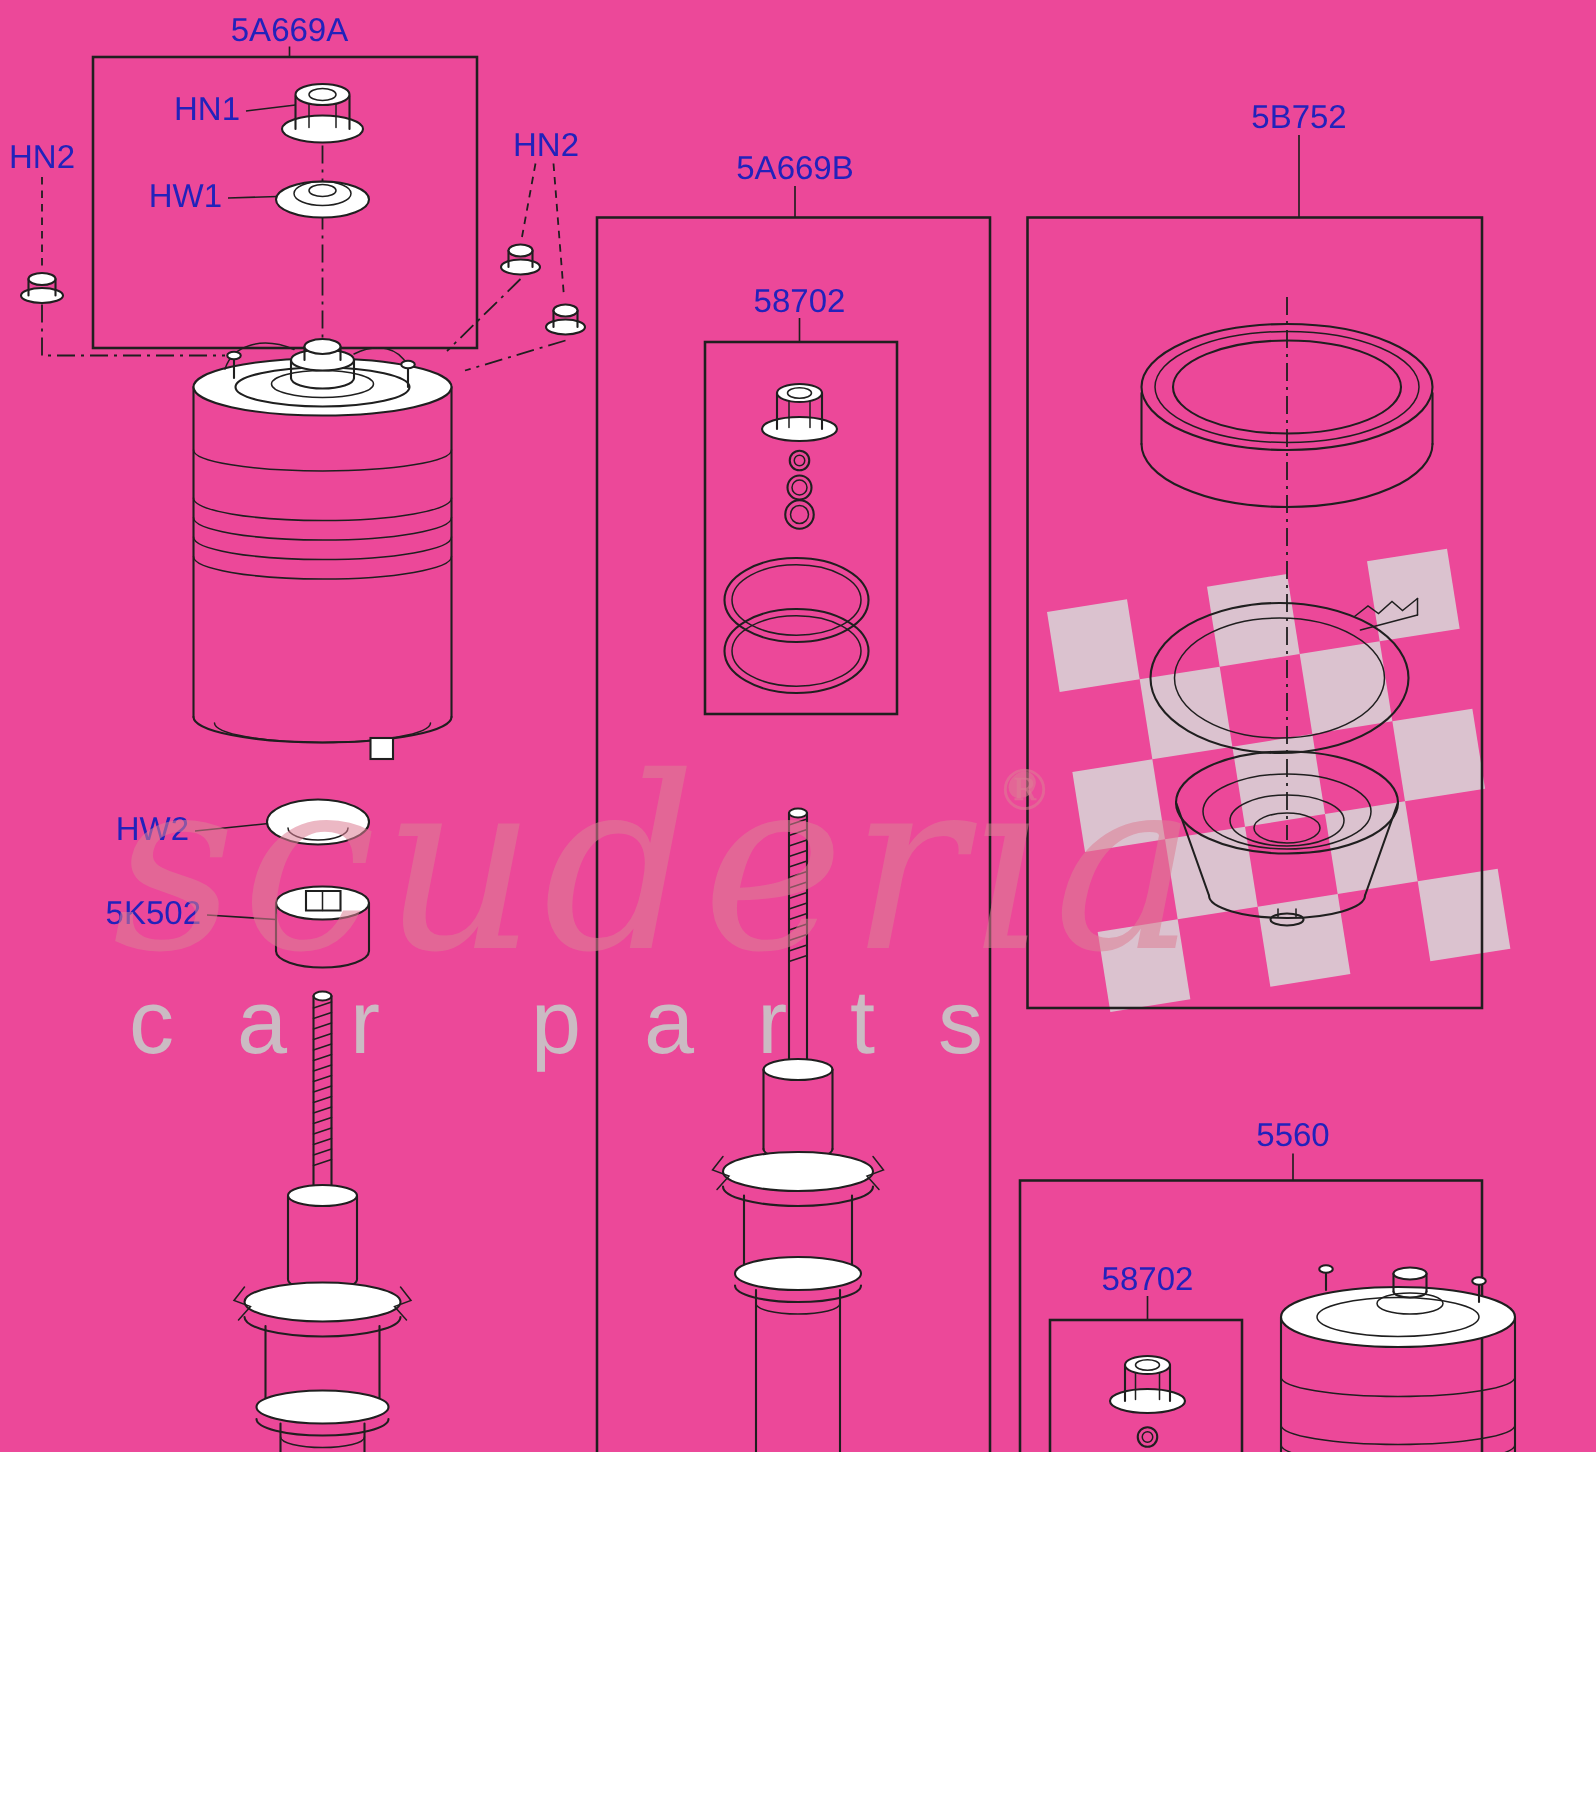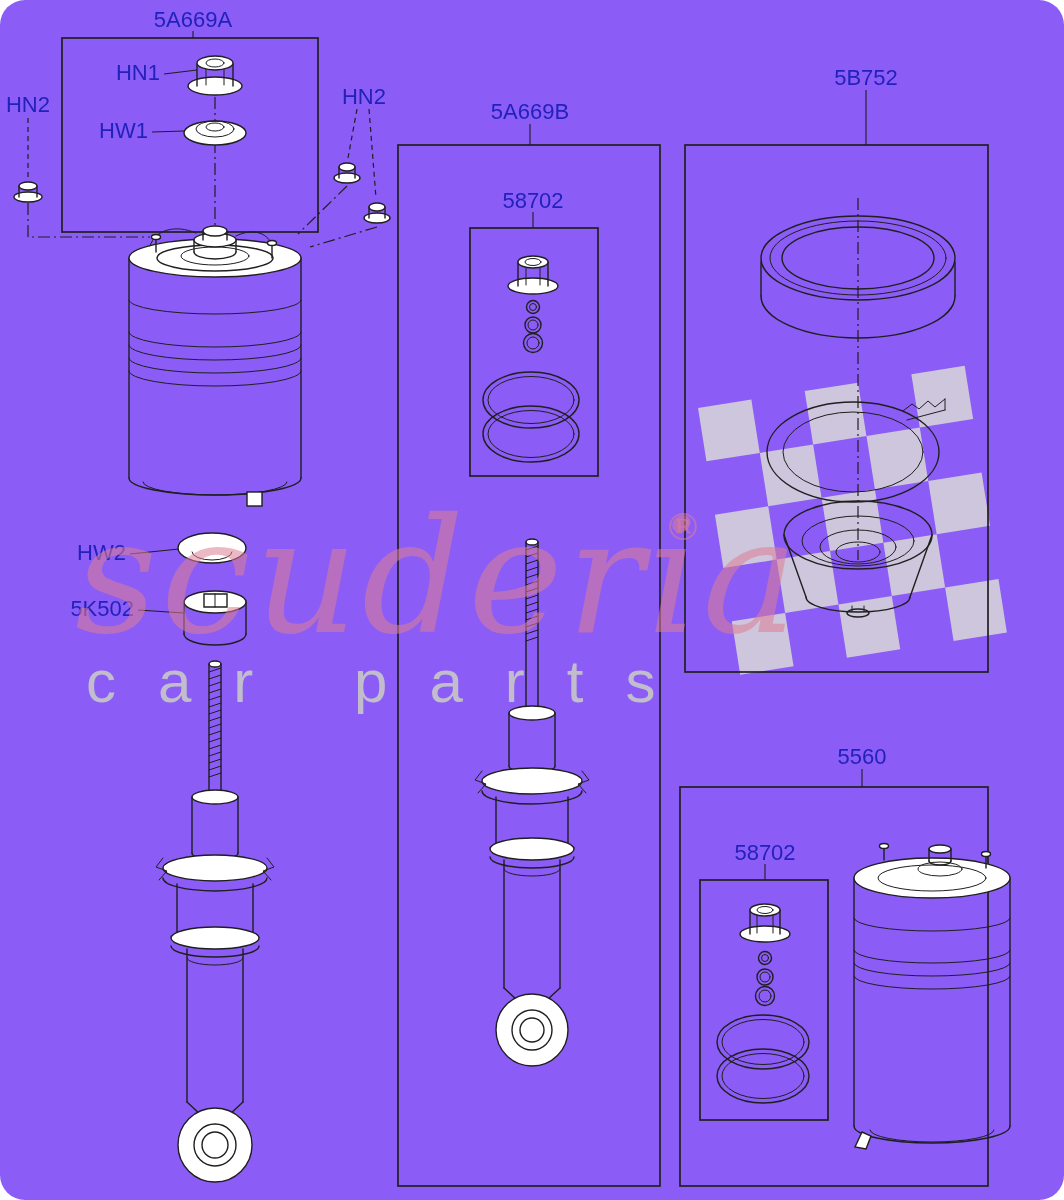--- a/index.html
+++ b/index.html
@@ -1,16 +1,16 @@
 <!DOCTYPE html>
 <html><head>
 <meta charset="utf-8">
 <style>
   html,body{margin:0;padding:0;background:#ffffff;}
-  .canvas{position:relative;width:1064px;height:1200px;background:#8b5cf6;overflow:hidden;border-radius:25px;}
+  .canvas{position:relative;width:1064px;height:968px;background:#ec4899;overflow:hidden;}
   svg{display:block;}
   .ln{fill:none;stroke:#1f1f1f;stroke-width:1.4;stroke-linecap:round;}
   .lnf{fill:#ffffff;stroke:#1f1f1f;stroke-width:1.4;}
   .thin{stroke-width:1;}
   .box{fill:none;stroke:#1f1f1f;stroke-width:1.7;}
   .ldr{fill:none;stroke:#1f1f1f;stroke-width:1.1;}
   .dash{fill:none;stroke:#1f1f1f;stroke-width:1.2;stroke-dasharray:12 4 2 4;}
   .dashed{fill:none;stroke:#1f1f1f;stroke-width:1.2;stroke-dasharray:5 4;}
   .lbl{fill:#2222bb;font-family:"Liberation Sans",sans-serif;font-size:22px;}
   .wm-brand{fill:#dd7f95;opacity:.55;font-family:"DejaVu Serif",serif;font-style:italic;font-size:160px;letter-spacing:4px;}

